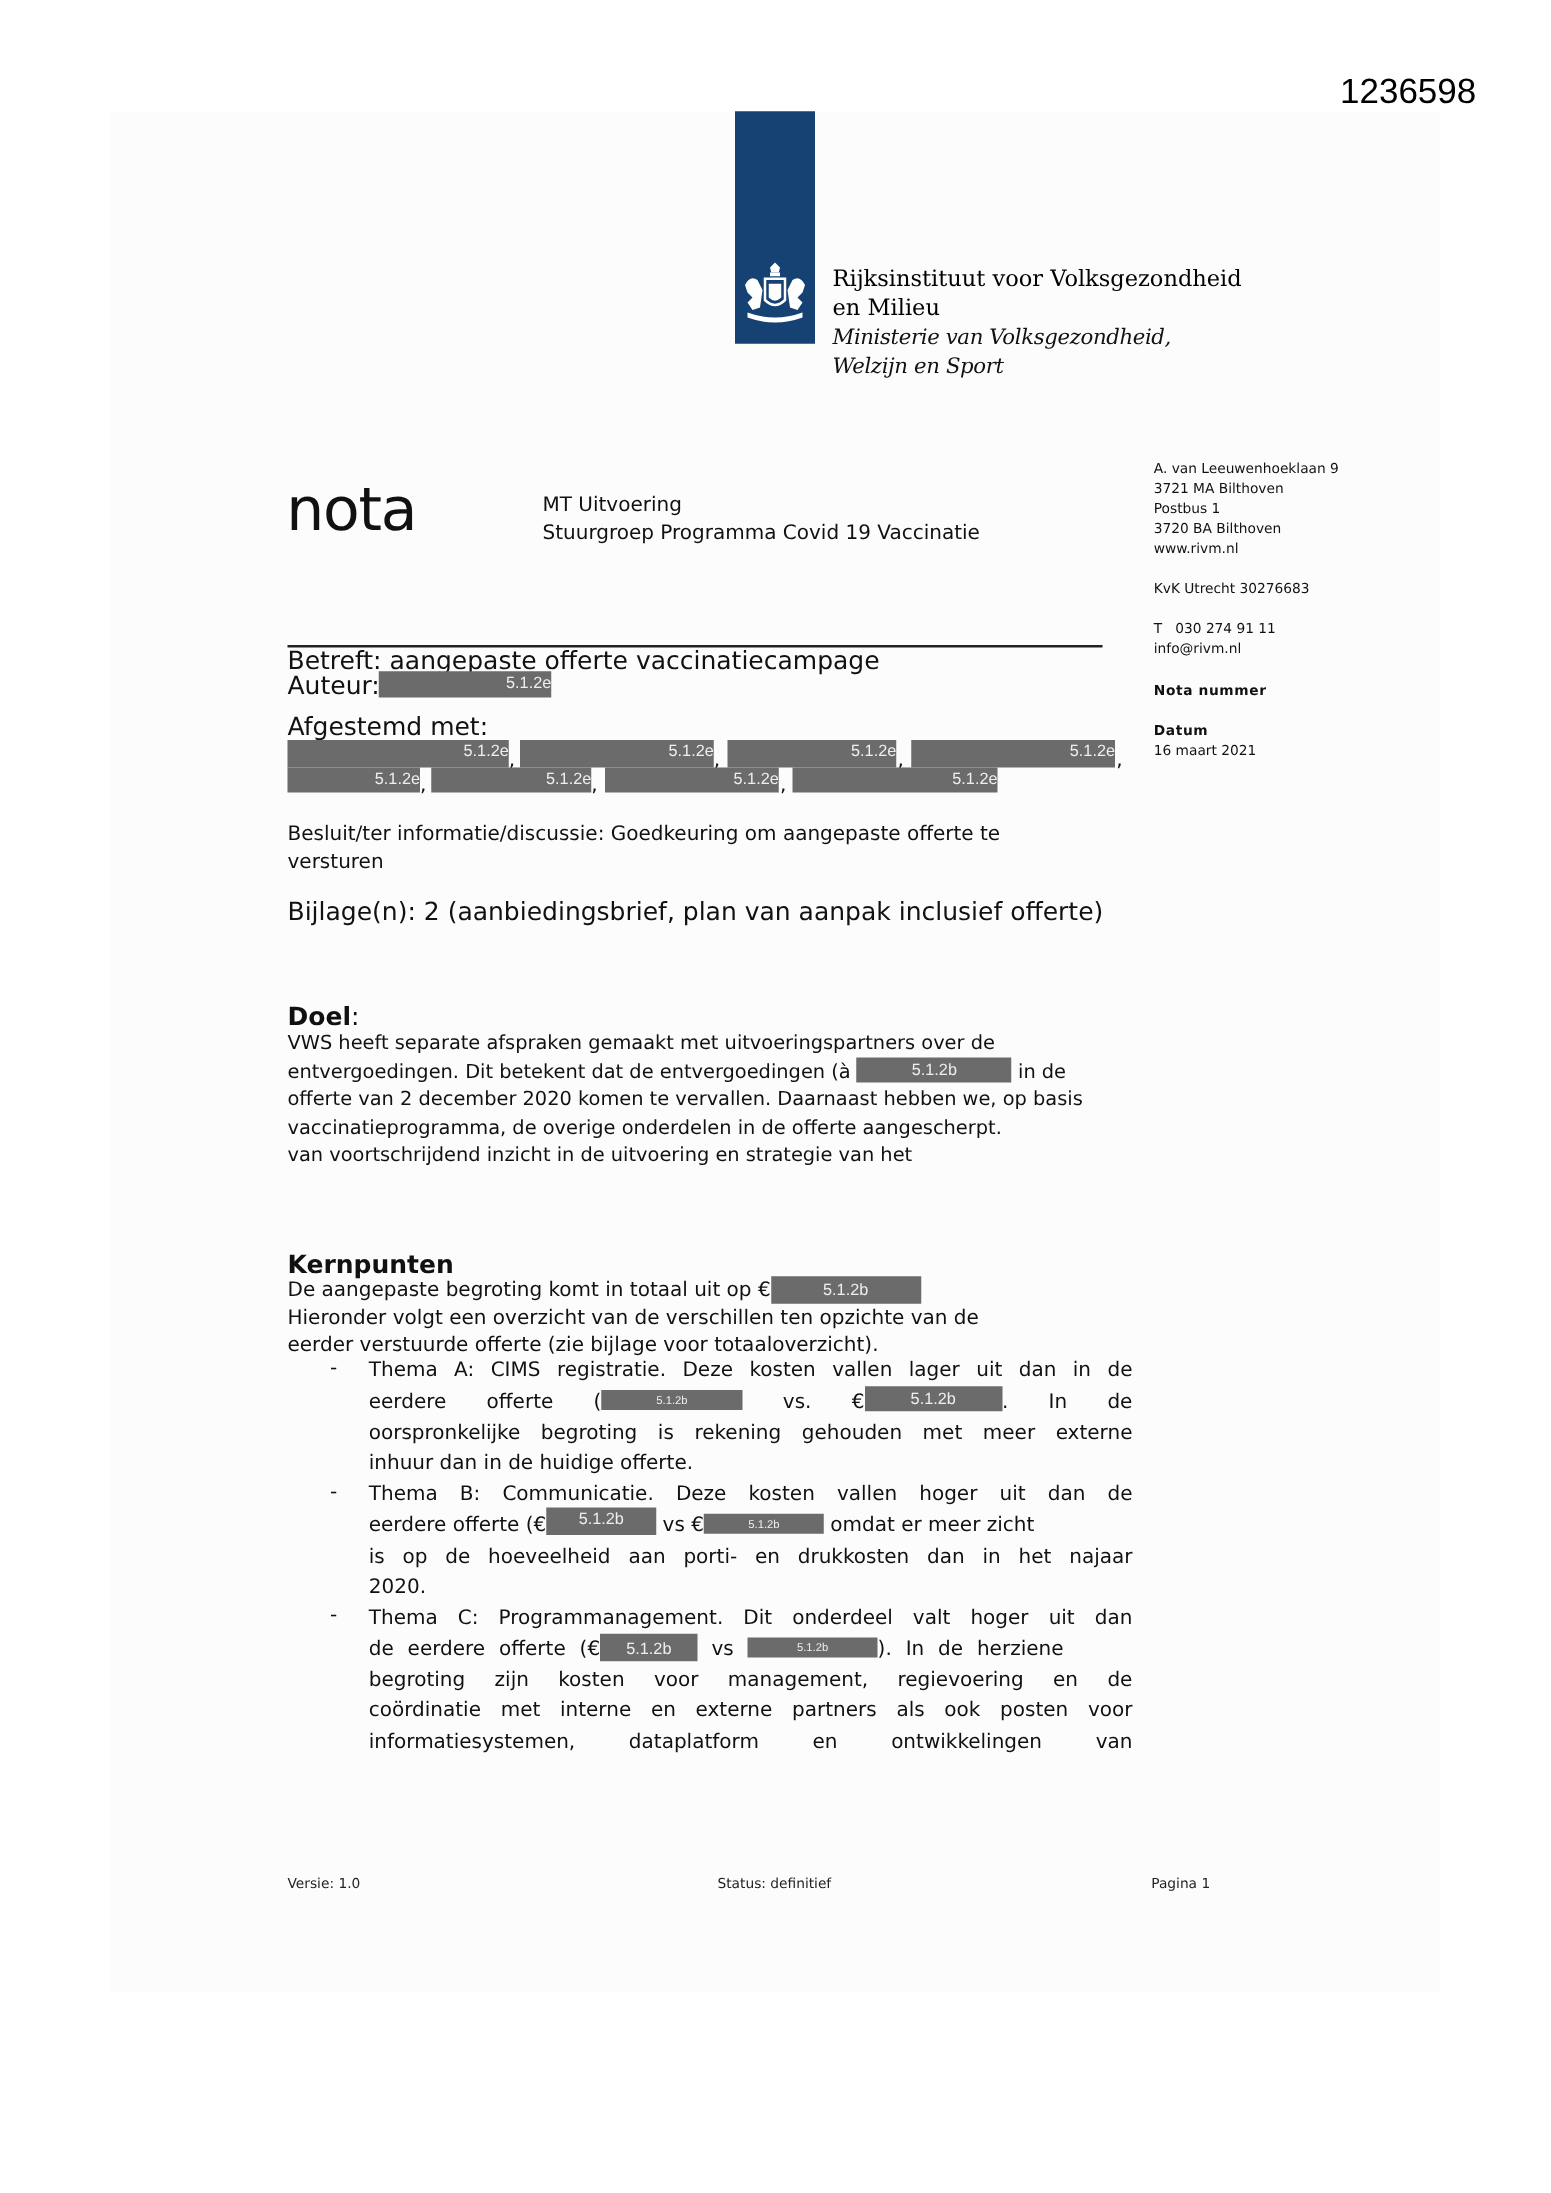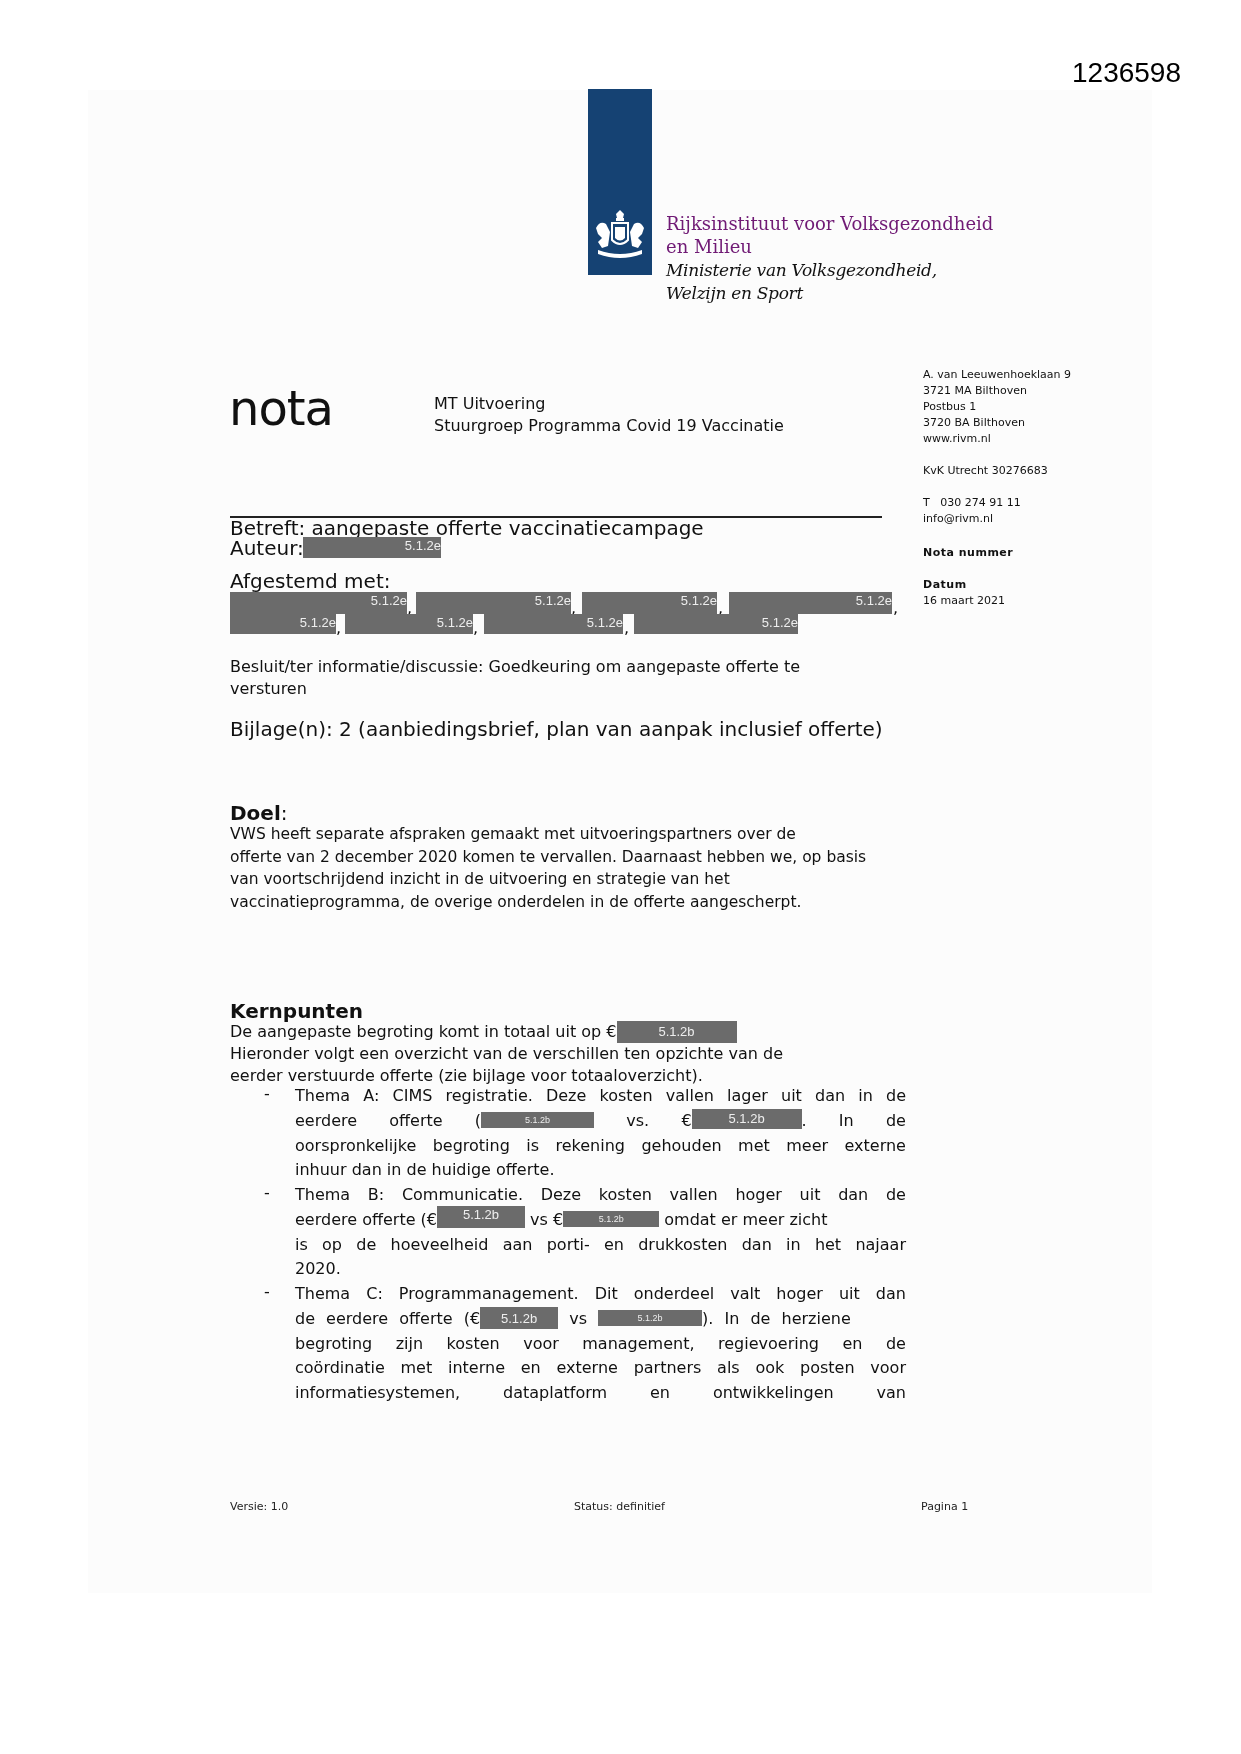--- a/index.html
+++ b/index.html
@@ -4,21 +4,21 @@
   <style>
     html, body { margin: 0; padding: 0; background: #ffffff; }
     body { width: 1241px; height: 1754px; position: relative; overflow: hidden;
            font-family: "DejaVu Sans", sans-serif; color: #111; }
     .abs { position: absolute; }
     .page-region { left: 88px; top: 90px; width: 1064px; height: 1503px; background: #fcfcfc; }
     .doc-id { right: 60px; top: 57px; font-family: "Liberation Sans", sans-serif; font-size: 28px; color: #000; }
 
     .logo-bar { left: 588px; top: 89px; width: 64px; height: 186px; background: #154273; }
     .crest { left: 590px; top: 208px; width: 60px; height: 56px; }
-    .org-name { left: 666px; top: 212px; font-family: "DejaVu Serif", serif; font-size: 18px; line-height: 23px; color: #701a75; }
+    .org-name { left: 666px; top: 212px; font-family: "DejaVu Serif", serif; font-size: 18px; line-height: 23px; color: #000000; }
     .org-ministry { left: 666px; top: 259px; font-family: "DejaVu Serif", serif; font-style: italic; font-size: 17px; line-height: 23px; color: #111; letter-spacing: -0.3px; }
 
     .nota-title { left: 229px; top: 382px; font-family: "DejaVu Sans", sans-serif; font-size: 48px; line-height: 52px; color: #111; letter-spacing: -1px; }
     .recipients { left: 434px; top: 393px; font-size: 16px; line-height: 22px; color: #111; }
 
     .sidebar { left: 923px; top: 367px; font-size: 11px; line-height: 16px; color: #111; }
     .sidebar .gap { height: 16px; }
     .sidebar .bold { font-weight: bold; letter-spacing: 0.5px; }
 
     .rule { left: 230px; top: 516px; width: 652px; height: 2px; background: #222; }
@@ -121,23 +121,26 @@
   <div>Besluit/ter informatie/discussie: Goedkeuring om aangepaste offerte te</div>
   <div>versturen</div>
 </div>
 <div class="abs line" style="left:230px; top:718px;">Bijlage(n): 2 (aanbiedingsbrief, plan van aanpak inclusief offerte)</div>
 
 <div class="abs line" style="left:230px; top:802px;">
   <b>Doel</b><span>:</span>
 </div>
 <div class="abs" style="left:230px; top:823px; font-size:15.5px; line-height:22.5px;">
   <div>VWS heeft separate afspraken gemaakt met uitvoeringspartners over de</div>
+  <div style="white-space:nowrap;">
+    <span>entvergoedingen. Dit betekent dat de entvergoedingen (à </span><span class="redact" style="width:124px;">5.1.2b</span><span> in de</span>
+  </div>
   <div>offerte van 2 december 2020 komen te vervallen. Daarnaast hebben we, op basis</div>
+  <div>vaccinatieprogramma, de overige onderdelen in de offerte aangescherpt.</div>
   <div>van voortschrijdend inzicht in de uitvoering en strategie van het</div>
-  <div>vaccinatieprogramma, de overige onderdelen in de offerte aangescherpt.</div>
 </div>
 
 <div class="abs line" style="left:230px; top:1000px; font-weight:bold;">Kernpunten</div>
 <div class="abs" style="left:230px; top:1021px; font-size:16px; line-height:22px;">
   <div style="white-space:nowrap;">
     <span>De aangepaste begroting komt in totaal uit op €</span><span class="redact" style="width:120px; height:22px; line-height:22px;">5.1.2b</span>
   </div>
   <div>Hieronder volgt een overzicht van de verschillen ten opzichte van de</div>
   <div>eerder verstuurde offerte (zie bijlage voor totaaloverzicht).</div>
 </div>

